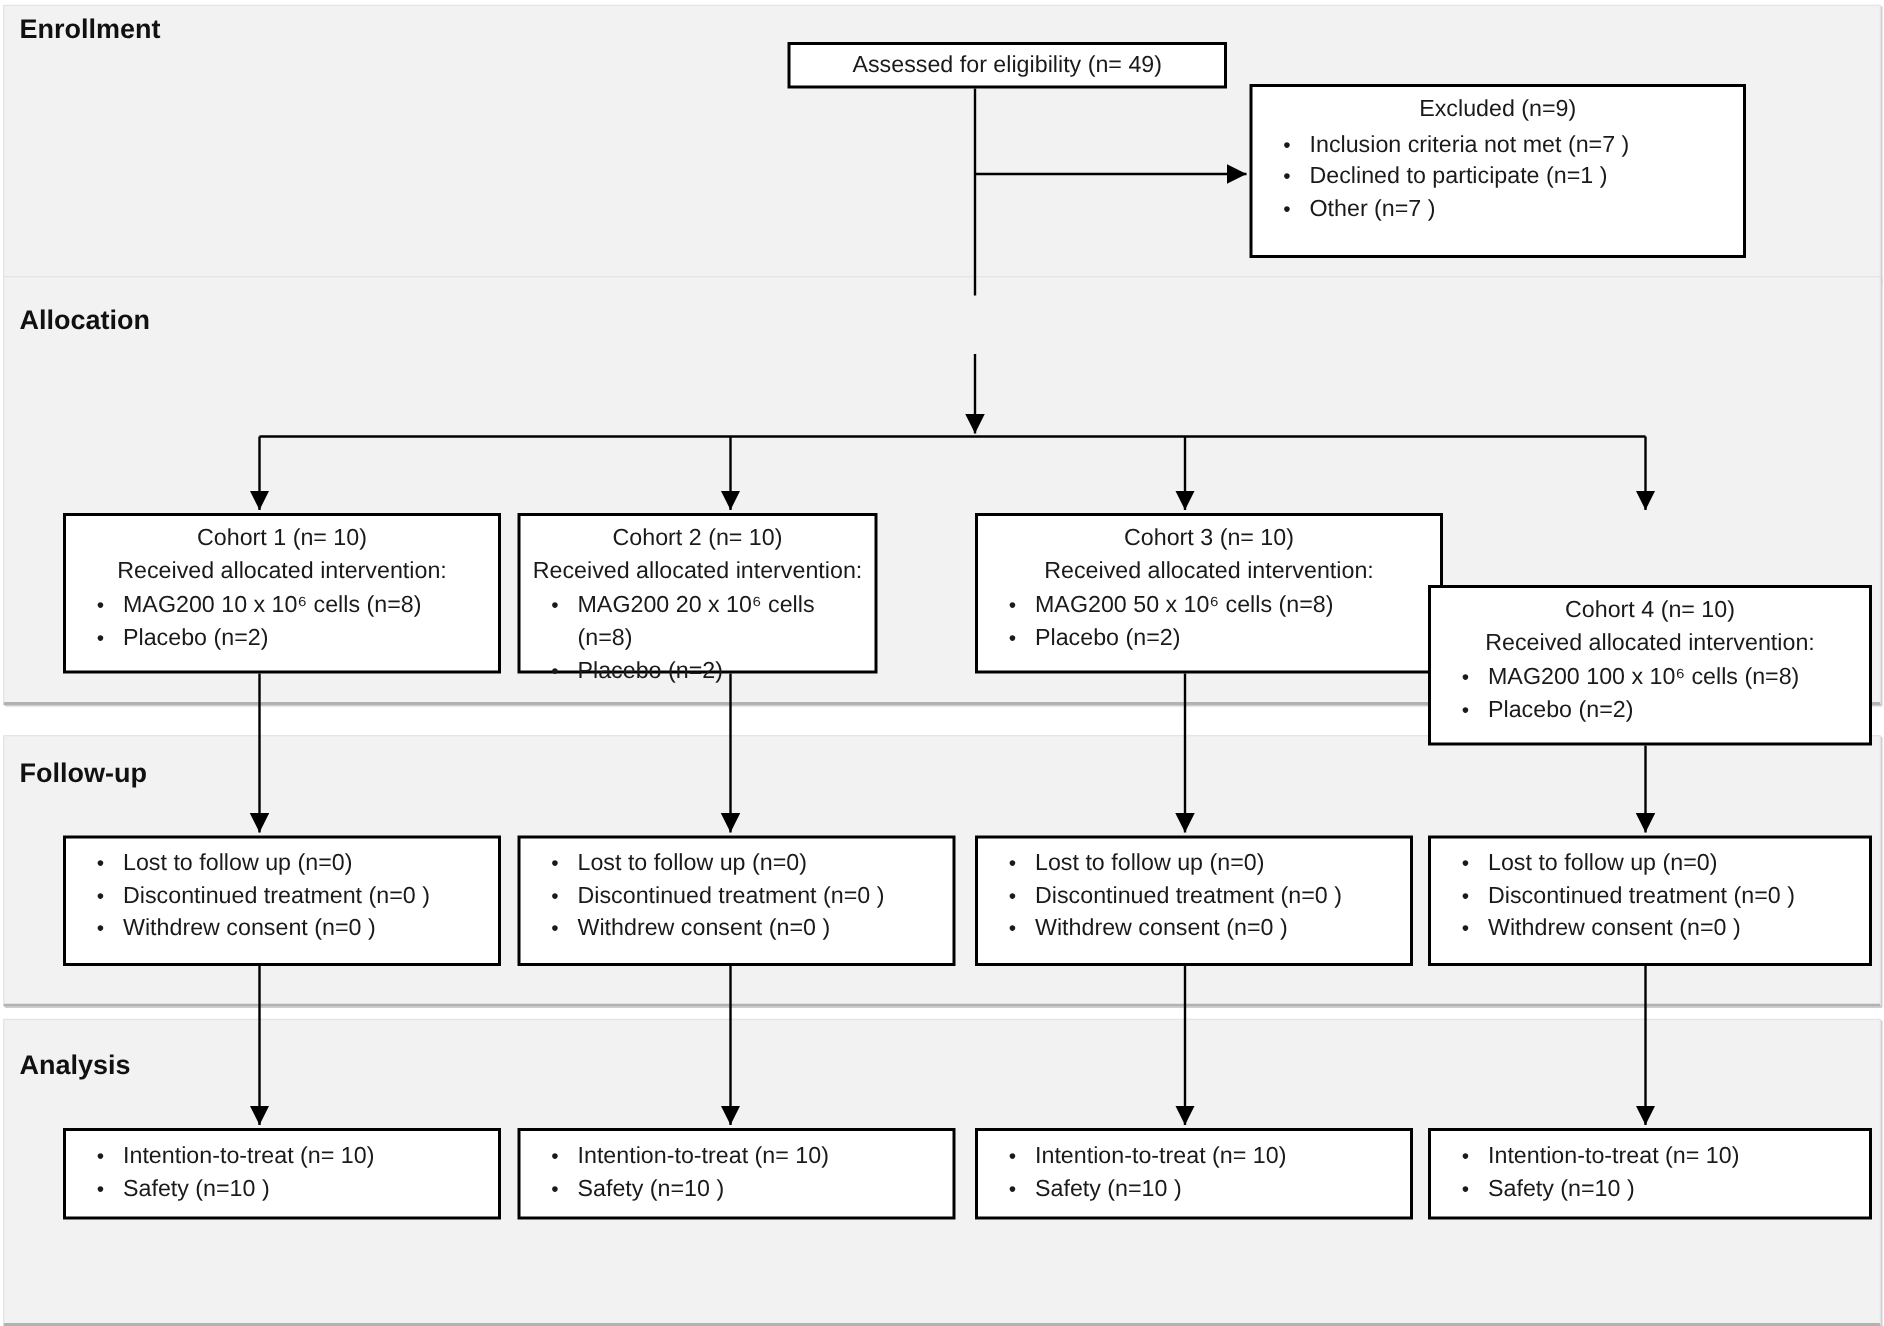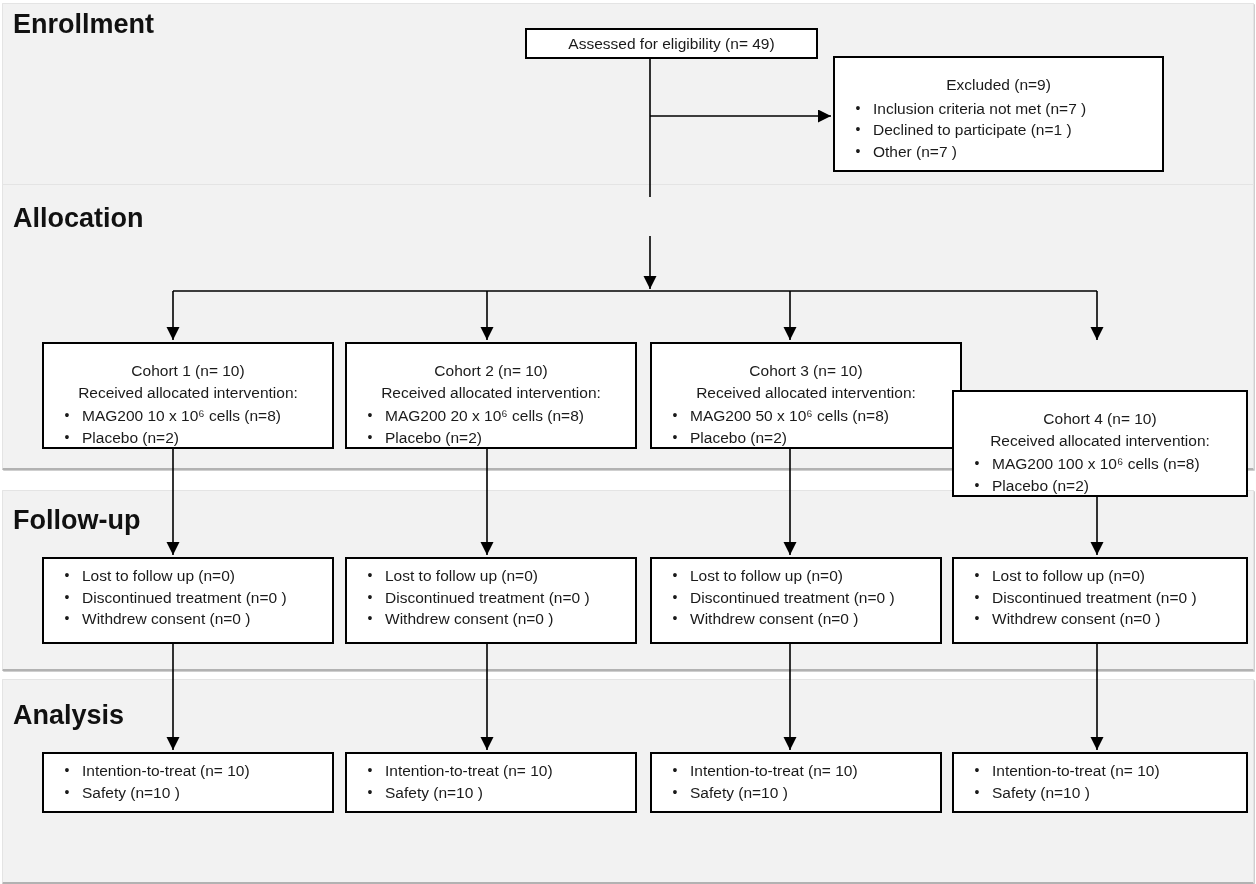--- a/index.html
+++ b/index.html
@@ -16,41 +16,41 @@
     left:2px;width:1250px;
     background:#f2f2f2;
     border:1px solid #e4e4e4;
     border-bottom:2px solid #b2b2b2;
     box-shadow:1px 1px 0 #cfcfcf;
     border-radius:1px;
   }
   .band-label{
     position:absolute;
     left:10px;
-    font-size:27px;
+    font-size:18px;
     font-weight:700;
     letter-spacing:0px;
     color:#111111;
   }
   .node{
     position:absolute;
     background:#ffffff;
     border:2.5px solid #000000;
     box-sizing:border-box;
     font-size:15.5px;
     line-height:1.4;
     z-index:3;
   }
   .node.center{
     display:flex;align-items:center;justify-content:center;
     text-align:center;
   }
   .node .title-line{
     text-align:center;
-    padding-top:16px;
+    padding-top:4px;
   }
   .bullets{padding:2px 6px 2px 8px;}
   .bullet{display:flex;align-items:flex-start;}
   .bullet .dot{
     flex:0 0 30px;
     text-align:center;
     font-size:14px;
     line-height:1.55;
   }
   .bullet .txt{flex:1 1 auto;}
@@ -136,21 +136,21 @@
         <span class="dot">•</span>
         <span class="txt">MAG200 10 x 10⁶ cells (n=8)</span>
       </div>
       <div class="bullet">
         <span class="dot">•</span>
         <span class="txt">Placebo (n=2)</span>
       </div>
     </div>
   </div>
 
-  <div class="node cohort-box" style="left:345px;top:342px;width:292px;height:107px;">
+  <div class="node cohort-box" style="left:345px;top:342px;width:240px;height:107px;">
     <div class="title-line">Cohort 2 (n= 10)</div>
     <div class="title-line" style="padding-top:0;">Received allocated intervention:</div>
     <div class="bullets">
       <div class="bullet">
         <span class="dot">•</span>
         <span class="txt">MAG200 20 x 10⁶ cells (n=8)</span>
       </div>
       <div class="bullet">
         <span class="dot">•</span>
         <span class="txt">Placebo (n=2)</span>

